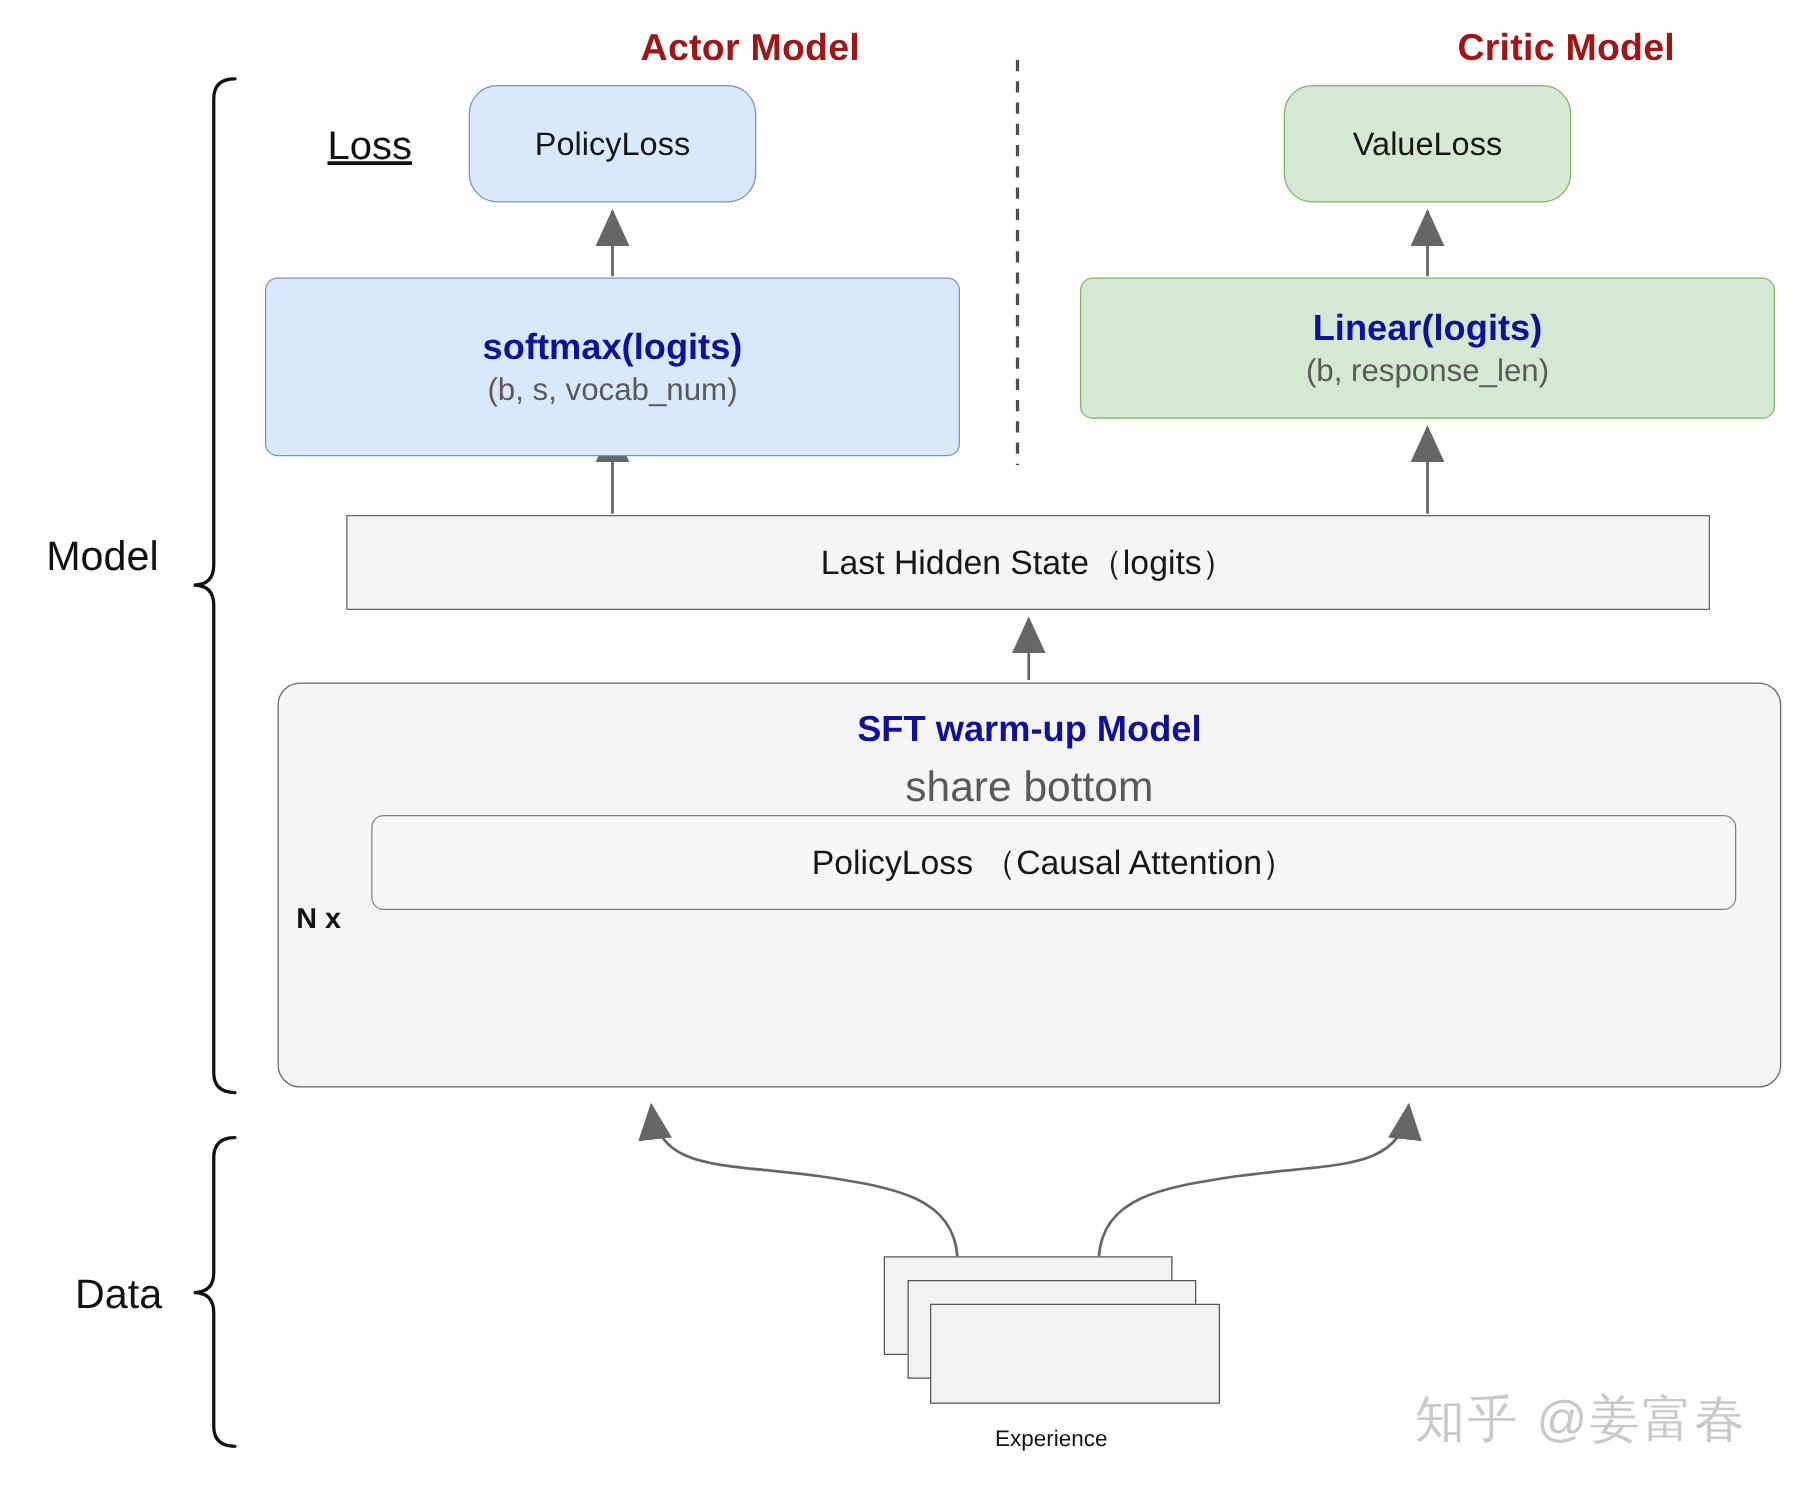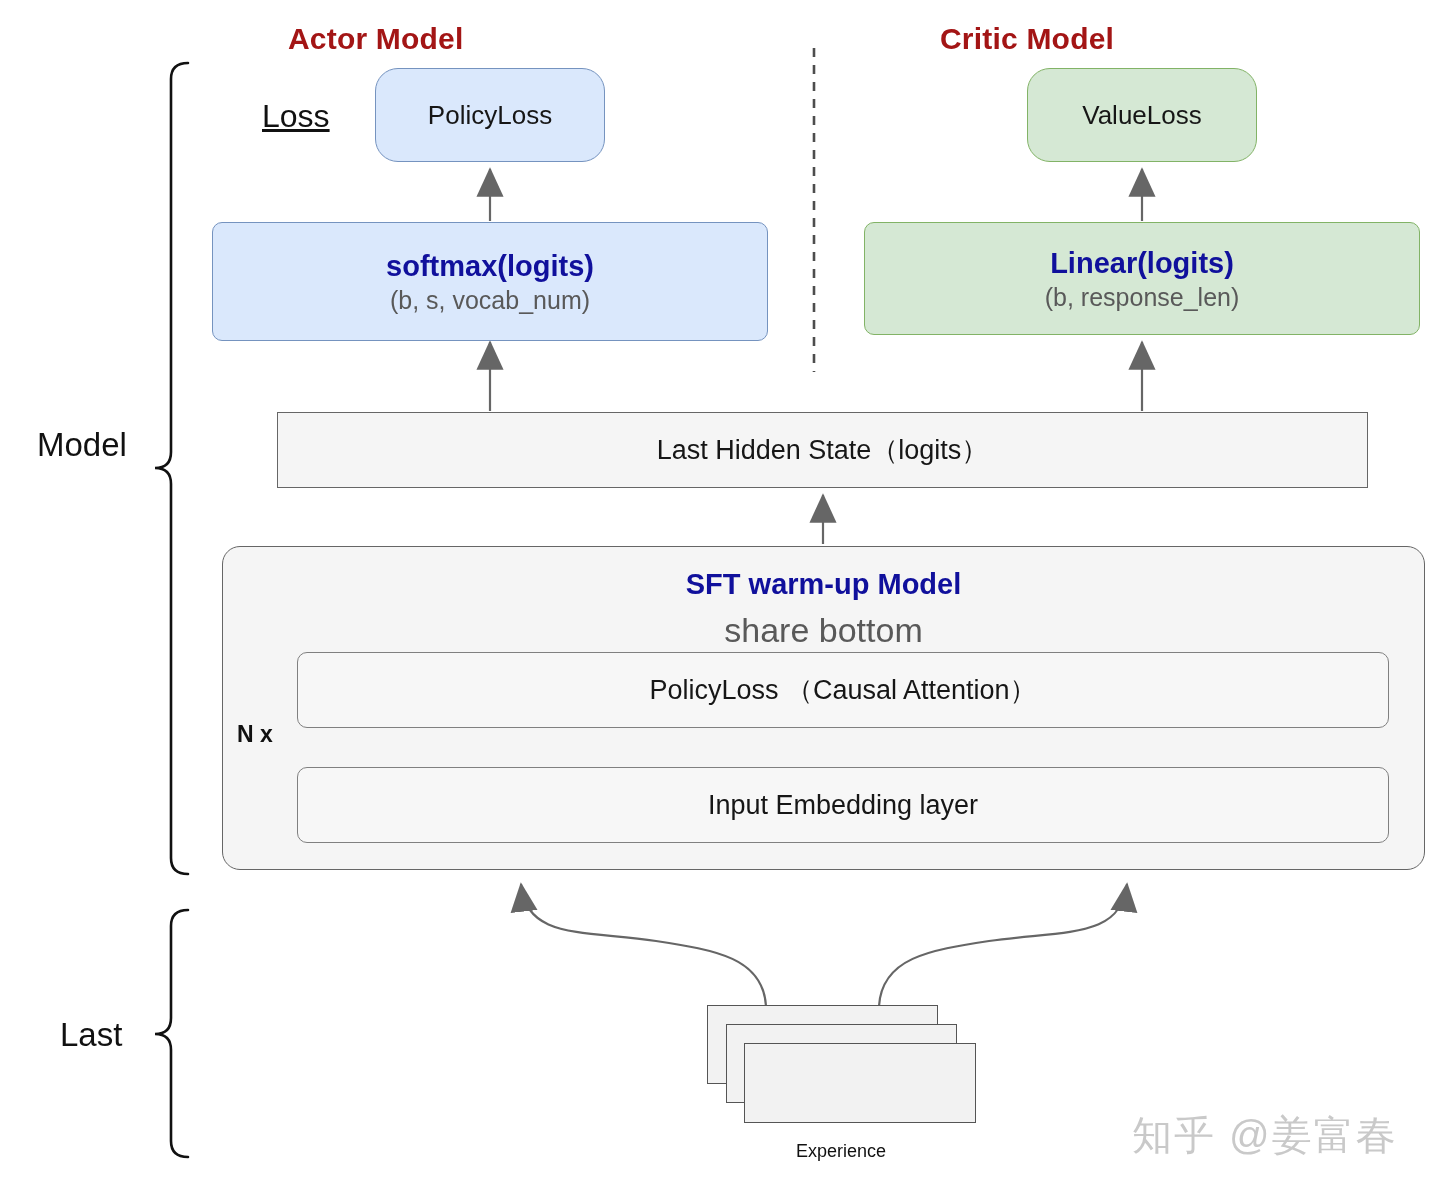--- a/index.html
+++ b/index.html
@@ -8,21 +8,21 @@
     width:1440px;height:1191px;
     background:#ffffff;
     font-family:"Liberation Sans","DejaVu Sans",sans-serif;
     overflow:hidden;
   }
   .abs{position:absolute;box-sizing:border-box;}
   .overlay{position:absolute;left:0;top:0;width:1440px;height:1191px;pointer-events:none;}
 
   .section-title{
     font-size:30px;font-weight:bold;color:var(--dark-red,#a31515);
-    text-align:left;letter-spacing:0.2px;
+    text-align:right;letter-spacing:0.2px;
   }
   .loss-label{font-size:32px;color:#111;}
   .bracket-label{font-size:33px;color:#111;}
 
   .node{
     display:flex;flex-direction:column;align-items:center;justify-content:center;
     text-align:center;
   }
   .blue-node{background:var(--blue-fill,#dae8fc);border:1.5px solid var(--blue-stroke,#7593bf);}
   .green-node{background:var(--green-fill,#d5e8d4);border:1.5px solid var(--green-stroke,#82b366);text-align:center;}
@@ -95,21 +95,21 @@
   <div class="abs loss-label" style="left:262px;top:98px;text-decoration:underline;">Loss</div>
 
   <div class="abs node blue-node loss-box" style="left:375px;top:68px;width:230px;height:94px;">
     <span>PolicyLoss</span>
   </div>
 
   <div class="abs node green-node loss-box" style="left:1027px;top:68px;width:230px;height:94px;">
     <span>ValueLoss</span>
   </div>
 
-  <div class="abs node blue-node op-box" style="left:212px;top:222px;width:556px;height:119px;">
+  <div class="abs node blue-node op-box" style="left:212px;top:222px;width:556px;height:143px;">
     <div class="op-title">softmax(logits)</div>
     <div class="op-sub">(b, s, vocab_num)</div>
   </div>
 
   <div class="abs node green-node op-box" style="left:864px;top:222px;width:556px;height:113px;">
     <div class="op-title">Linear(logits)</div>
     <div class="op-sub">(b, response_len)</div>
   </div>
 
   <div class="abs node gray-node plain-box" style="left:277px;top:412px;width:1091px;height:76px;">
@@ -120,26 +120,23 @@
 
   <div class="abs sft-title" style="left:222px;top:568px;width:1203px;">SFT warm-up Model</div>
   <div class="abs sft-sub" style="left:222px;top:611px;width:1203px;">share bottom</div>
 
   <div class="abs nx-label" style="left:237px;top:677px;">N x</div>
 
   <div class="abs node inner-node plain-box" style="left:297px;top:652px;width:1092px;height:76px;border-radius:10px;">
     <span>PolicyLoss （Causal Attention）</span>
   </div>
 
-  <div class="abs node inner-node plain-box" style="left:297px;top:767px;width:1092px;height:76px;border-radius:10px;">
-    <span>Input Embedding layer</span>
-  </div>
 
   <div class="abs bracket-label" style="left:37px;top:426px;">Model</div>
-  <div class="abs bracket-label" style="left:60px;top:1016px;">Last</div>
+  <div class="abs bracket-label" style="left:60px;top:1016px;">Data</div>
 
   <div class="abs exp-rect" style="left:707px;top:1005px;width:231px;height:79px;"></div>
   <div class="abs exp-rect" style="left:726px;top:1024px;width:231px;height:79px;"></div>
   <div class="abs exp-rect" style="left:744px;top:1043px;width:232px;height:80px;"></div>
 
   <div class="abs exp-label" style="left:691px;top:1141px;width:300px;">Experience</div>
 
   <div class="abs watermark" style="left:1132px;top:1108px;">知乎 @姜富春</div>
 
 </div>

